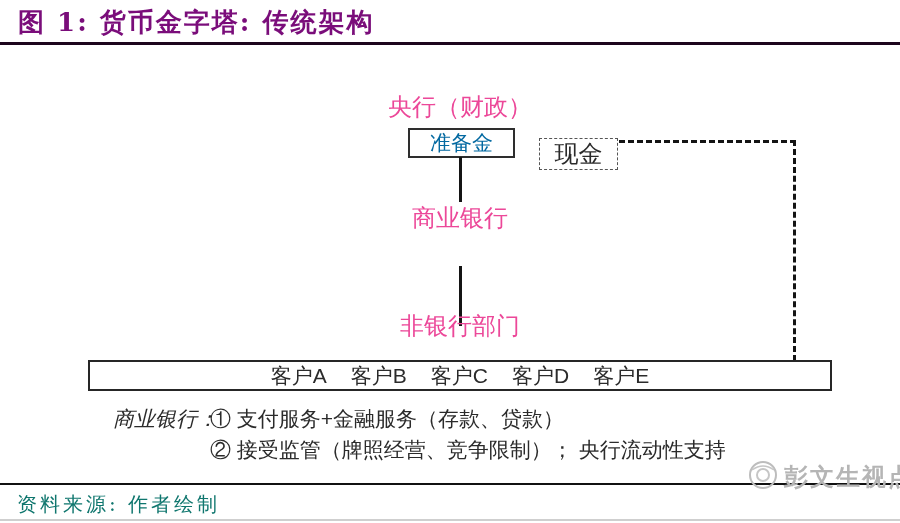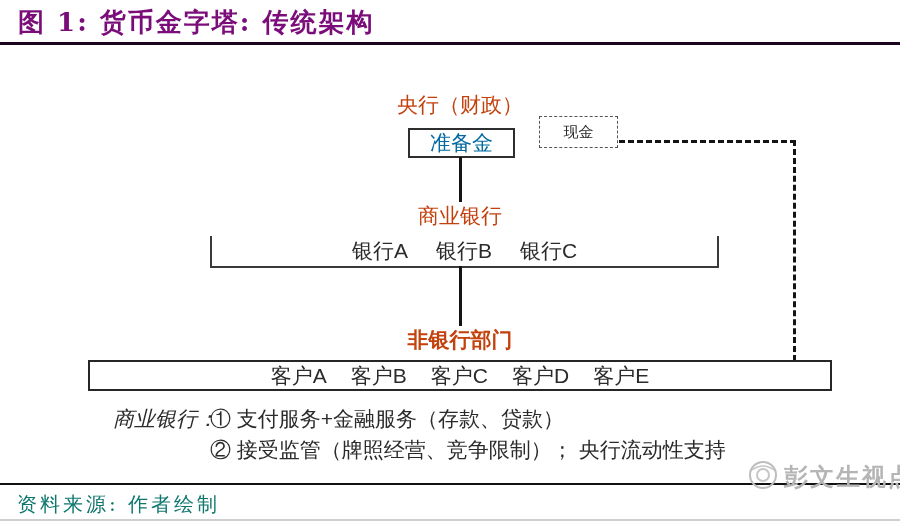--- a/index.html
+++ b/index.html
@@ -23,40 +23,40 @@
     letter-spacing: 2px;
     color: #7a0d7a;
     white-space: nowrap;
   }
   .title-rule { left: 0; top: 42px; width: 900px; height: 3px; background: #1c051c; }
 
   
   .node-label {
     width: 240px; left: 340px;
     text-align: center;
-    font-size: 21px;
-    color: #c2410c;
+    font-size: 24px;
+    color: #ec4899;
     white-space: nowrap;
   }
   .cb-label      { top: 91px; }
   .comm-label    { top: 202px; }
-  .nonbank-label { top: 326px; font-weight: bold; }
+  .nonbank-label { top: 310px; }
 
   
   .reserve-box {
     left: 408px; top: 128px; width: 103px; height: 26px;
     border: 2px solid #2e2e2e;
     display: flex; align-items: center; justify-content: center;
     font-size: 21px; color: #0369a1;
   }
   .cash-box {
-    left: 539px; top: 116px; width: 77px; height: 30px;
+    left: 539px; top: 138px; width: 77px; height: 30px;
     border: 1px dashed #555;
     display: flex; align-items: center; justify-content: center;
-    font-size: 15px; color: #2b2b2b;
+    font-size: 24px; color: #2b2b2b;
   }
 
   
   .vline { left: 459px; width: 3px; background: #141414; }
   .vline1 { top: 157px; height: 45px; }
   .vline2 { top: 266px; height: 60px; }
   .dash-h { left: 619px; top: 140px; width: 177px; height: 0; border-top: 3px dashed #141414; }
   .dash-v { left: 793px; top: 140px; width: 0; height: 221px; border-left: 3px dashed #141414; }
 
   
@@ -120,25 +120,20 @@
   <div class="abs cash-box">
     <span>现金</span>
   </div>
 
   <div class="abs dash-h"></div>
   <div class="abs dash-v"></div>
 
   <div class="abs vline vline1"></div>
   <div class="abs node-label comm-label">商业银行</div>
 
-  <div class="abs banks-bracket">
-    <span>银行A</span>
-    <span>银行B</span>
-    <span>银行C</span>
-  </div>
 
   <div class="abs vline vline2"></div>
   <div class="abs node-label nonbank-label">非银行部门</div>
 
   <div class="abs clients-box">
     <span>客户A</span>
     <span>客户B</span>
     <span>客户C</span>
     <span>客户D</span>
     <span>客户E</span>

